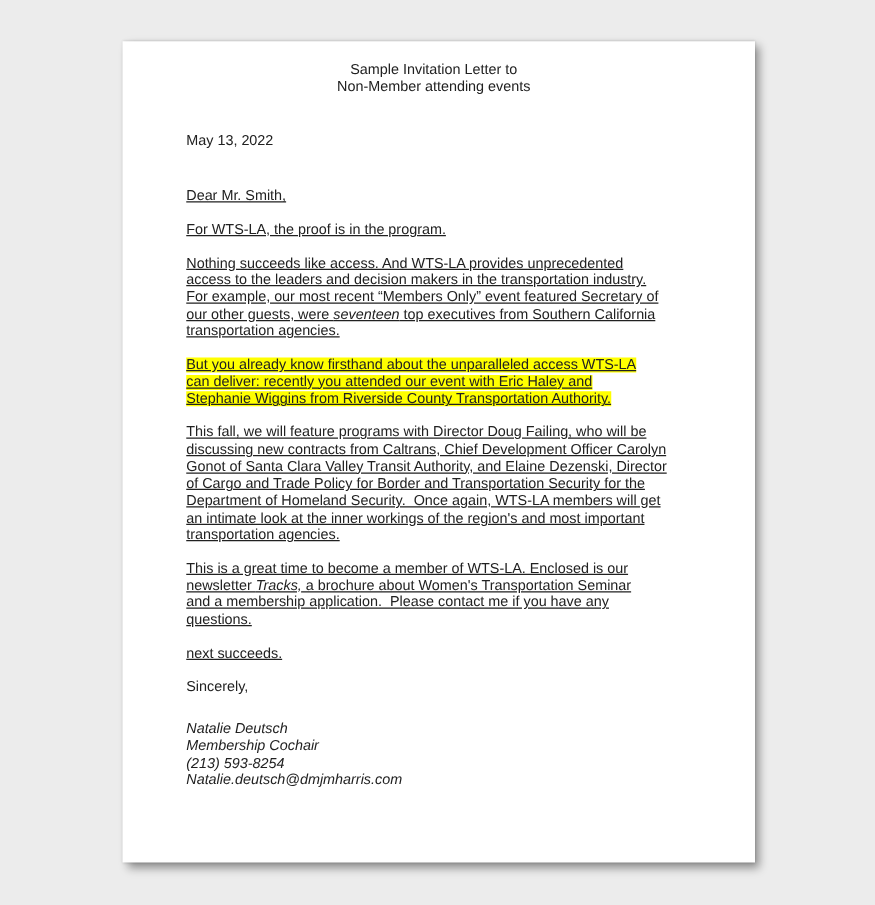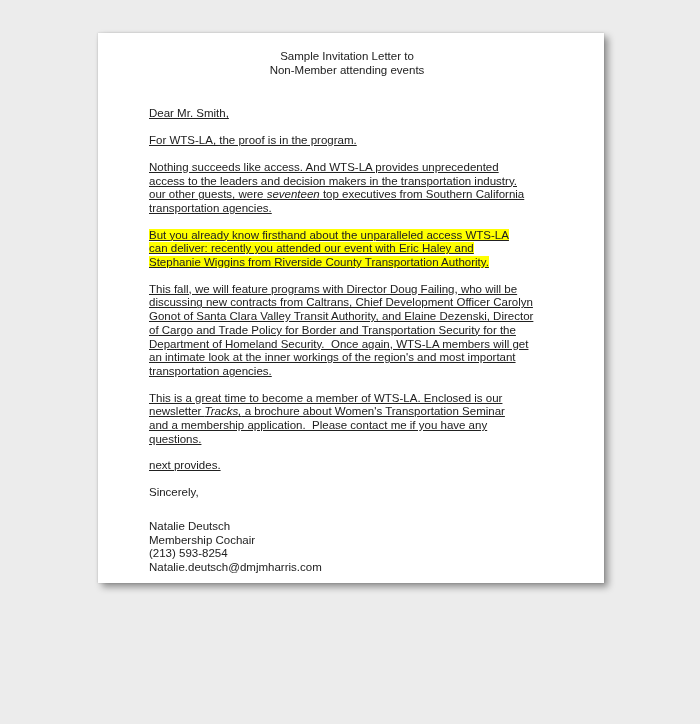--- a/index.html
+++ b/index.html
@@ -10,57 +10,61 @@
   }
   *{box-sizing:border-box;}
   html,body{margin:0;padding:0;}
   body{
     width:700px;height:724px;position:relative;overflow:hidden;
     background:var(--bg);
     font-family:"Liberation Sans","DejaVu Sans",sans-serif;
   }
   .backdrop{position:absolute;inset:0;background:var(--bg);}
   .page{
-    position:absolute;left:98px;top:33px;width:506px;height:550px;
+    position:absolute;left:98px;top:33px;width:506px;height:657px;
     background:var(--page);
     box-shadow:0 0 2px rgba(0,0,0,0.18), 4px 4px 7px rgba(0,0,0,0.40);
     padding:17px 44px 0 51px;
     color:var(--ink);
     font-size:11.5px;line-height:13.7px;
   }
   .content{width:100%;}
   .block{margin:0;}
   .line{white-space:pre;}
   .center{text-align:center;margin-left:-15px;}
   .gap-md{margin-bottom:13px;text-decoration:underline;}
   .gap-lg{margin-bottom:30px;}
   .gap-sig{margin-bottom:20px;}
-  .gap-none{margin-bottom:4px;}
+  .gap-none{margin-bottom:4px;font-style:italic;}
   .italic{font-style:italic;}
   .highlight{background:var(--hl);text-align:center;}
 </style>
 </head>
 <body>
 
 <div class="backdrop">
   <div class="page">
     <div class="content">
         <div class="block gap-lg center">
           <div class="line"><span>Sample Invitation Letter to</span></div>
           <div class="line"><span>Non-Member attending events</span></div>
         </div>
+        <div class="block gap-lg">
+          <div class="line"><span>May 13, 2022</span></div>
+        </div>
         <div class="block gap-md">
           <div class="line"><span>Dear Mr. Smith,</span></div>
         </div>
         <div class="block gap-md">
           <div class="line"><span>For WTS-LA, the proof is in the program.</span></div>
         </div>
         <div class="block gap-md">
           <div class="line"><span>Nothing succeeds like access. And WTS-LA provides unprecedented</span></div>
           <div class="line"><span>access to the leaders and decision makers in the transportation industry.</span></div>
+          <div class="line"><span>For example, our most recent “Members Only” event featured Secretary of</span></div>
           <div class="line"><span>our other guests, were </span><span class="italic">seventeen</span><span> top executives from Southern California</span></div>
           <div class="line"><span>transportation agencies.</span></div>
         </div>
         <div class="block gap-md">
           <div class="line"><span class="highlight">But you already know firsthand about the unparalleled access WTS-LA</span></div>
           <div class="line"><span class="highlight">can deliver: recently you attended our event with Eric Haley and</span></div>
           <div class="line"><span class="highlight">Stephanie Wiggins from Riverside County Transportation Authority.</span></div>
         </div>
         <div class="block gap-md">
           <div class="line"><span>This fall, we will feature programs with Director Doug Failing, who will be</span></div>
@@ -71,21 +75,21 @@
           <div class="line"><span>an intimate look at the inner workings of the region's and most important</span></div>
           <div class="line"><span>transportation agencies.</span></div>
         </div>
         <div class="block gap-md">
           <div class="line"><span>This is a great time to become a member of WTS-LA. Enclosed is our</span></div>
           <div class="line"><span>newsletter </span><span class="italic">Tracks,</span><span> a brochure about Women's Transportation Seminar</span></div>
           <div class="line"><span>and a membership application.  Please contact me if you have any</span></div>
           <div class="line"><span>questions.</span></div>
         </div>
         <div class="block gap-md">
-          <div class="line"><span>next provides.</span></div>
+          <div class="line"><span>next succeeds.</span></div>
         </div>
         <div class="block gap-sig">
           <div class="line"><span>Sincerely,</span></div>
         </div>
         <div class="block gap-none">
           <div class="line"><span>Natalie Deutsch</span></div>
           <div class="line"><span>Membership Cochair</span></div>
           <div class="line"><span>(213) 593-8254</span></div>
           <div class="line"><span>Natalie.deutsch@dmjmharris.com</span></div>
         </div>

